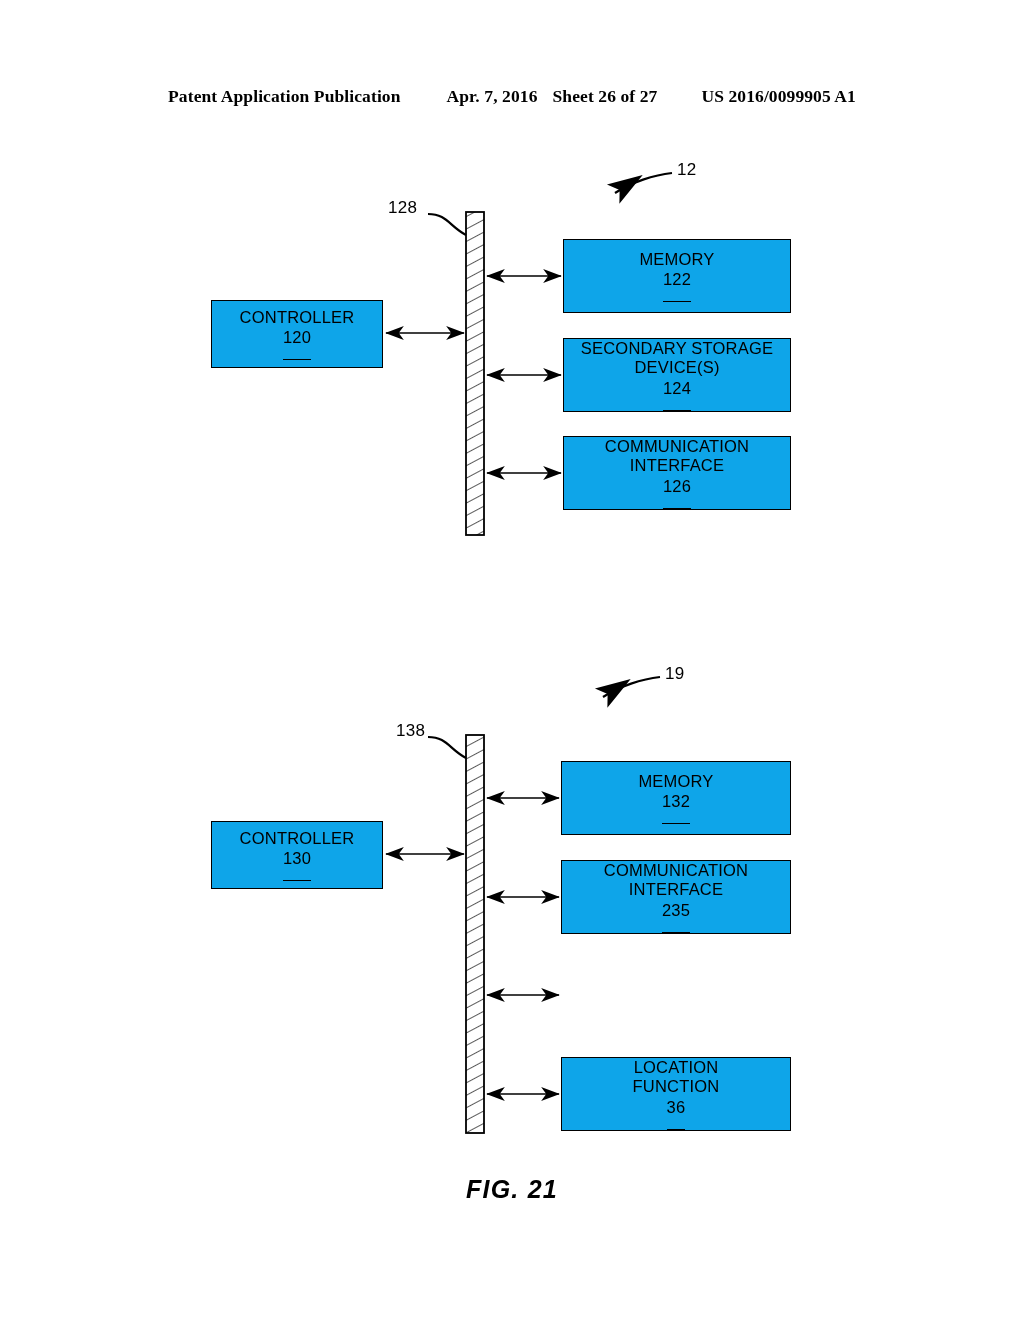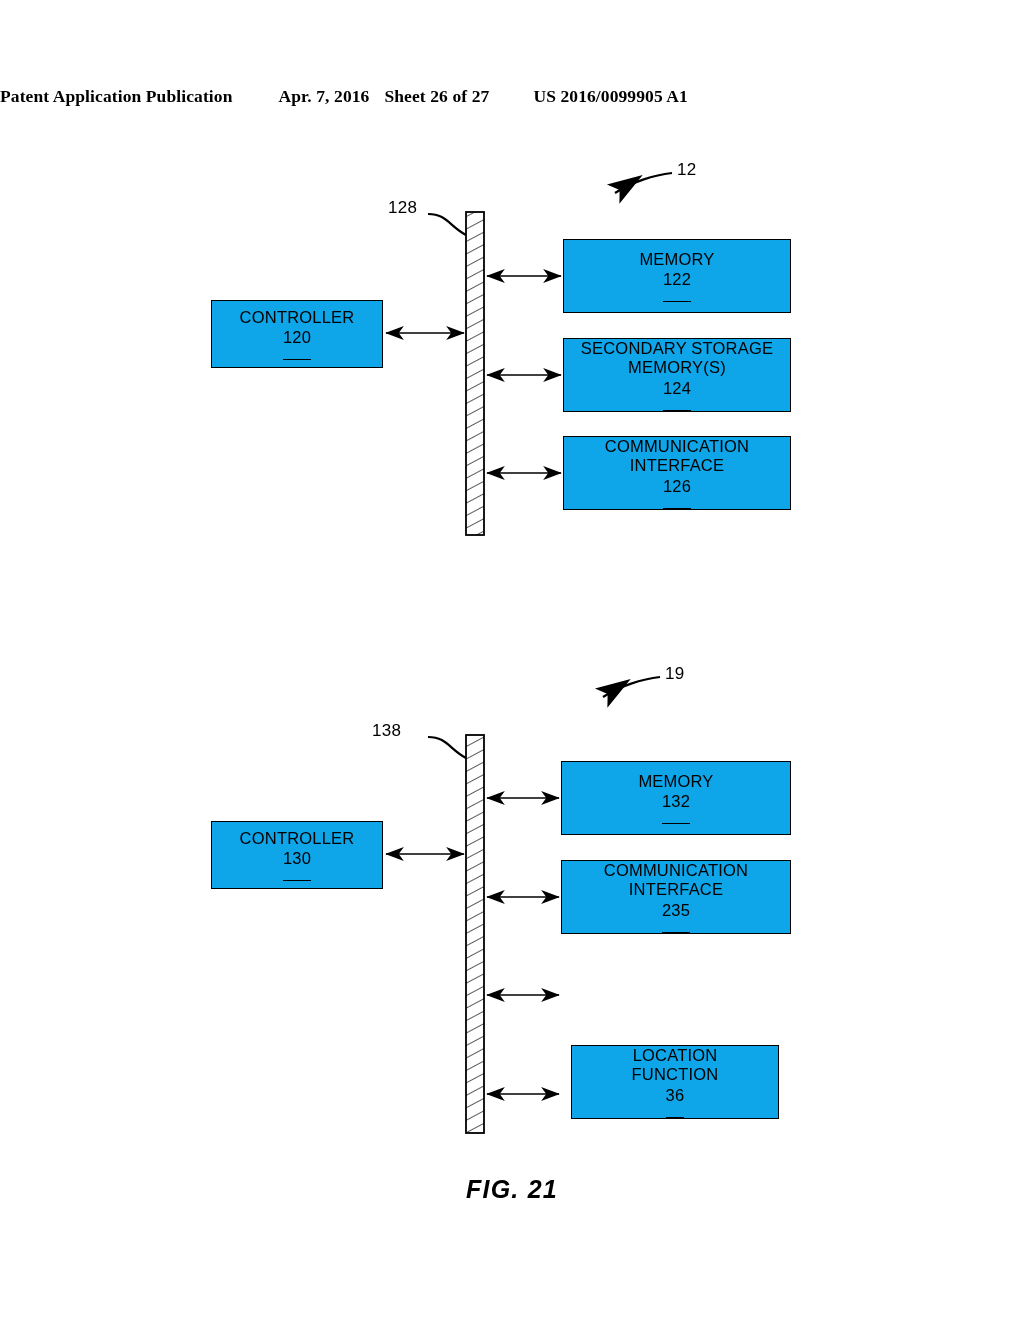--- a/index.html
+++ b/index.html
@@ -17,20 +17,21 @@
   }
 
   
   .page-header {
     position: absolute;
     top: 86px;
     left: 0;
     width: 1024px;
     height: 26px;
     display: flex;
+    justify-content: center;
     align-items: baseline;
     font-family: "Liberation Serif", serif;
     font-weight: bold;
     font-size: 17.5px;
     letter-spacing: 0.1px;
     white-space: nowrap;
   }
   .page-header .hdr-pub { margin-right: 46px; }
   .page-header .hdr-date { margin-right: 15px; }
   .page-header .hdr-sheet { margin-right: 44px; }
@@ -149,21 +150,21 @@
     <span class="node-ref">120</span>
   </div>
 
   <div class="node-box" style="left:563px; top:99px; width:228px; height:74px;">
     <span class="node-label">MEMORY</span>
     <span class="node-ref">122</span>
   </div>
 
   <div class="node-box" style="left:563px; top:198px; width:228px; height:74px;">
     <span class="node-label">SECONDARY STORAGE
-MEMORY(S)</span>
+DEVICE(S)</span>
     <span class="node-ref">124</span>
   </div>
 
   <div class="node-box" style="left:563px; top:296px; width:228px; height:74px;">
     <span class="node-label">COMMUNICATION
 INTERFACE</span>
     <span class="node-ref">126</span>
   </div>
 
 </div>
@@ -196,40 +197,40 @@
     <path d="M428,92 C447,92 449,104 466,113" stroke="#000000" stroke-width="2.2" fill="none"></path>
 
     <line x1="386" y1="209" x2="464" y2="209" stroke="#000000" stroke-width="1.7" marker-start="url(#ah21-l)" marker-end="url(#ah21-r)"></line>
 
     <line x1="487" y1="153" x2="559" y2="153" stroke="#000000" stroke-width="1.7" marker-start="url(#ah21-l)" marker-end="url(#ah21-r)"></line>
     <line x1="487" y1="252" x2="559" y2="252" stroke="#000000" stroke-width="1.7" marker-start="url(#ah21-l)" marker-end="url(#ah21-r)"></line>
     <line x1="487" y1="350" x2="559" y2="350" stroke="#000000" stroke-width="1.7" marker-start="url(#ah21-l)" marker-end="url(#ah21-r)"></line>
     <line x1="487" y1="449" x2="559" y2="449" stroke="#000000" stroke-width="1.7" marker-start="url(#ah21-l)" marker-end="url(#ah21-r)"></line>
   </svg>
 
-  <div class="ref-num" style="left:372px; top:76px;">138</div>
+  <div class="ref-num" style="left:396px; top:76px;">138</div>
   <div class="ref-num" style="left:665px; top:19px;">19</div>
 
   <div class="node-box" style="left:211px; top:176px; width:172px; height:68px;">
     <span class="node-label">CONTROLLER</span>
     <span class="node-ref">130</span>
   </div>
 
   <div class="node-box" style="left:561px; top:116px; width:230px; height:74px;">
     <span class="node-label">MEMORY</span>
     <span class="node-ref">132</span>
   </div>
 
   <div class="node-box" style="left:561px; top:215px; width:230px; height:74px;">
     <span class="node-label">COMMUNICATION
 INTERFACE</span>
     <span class="node-ref">235</span>
   </div>
 
 
-  <div class="node-box" style="left:561px; top:400px; width:208px; height:74px;margin-left:10px;">
+  <div class="node-box" style="left:561px; top:412px; width:230px; height:74px;">
     <span class="node-label">LOCATION
 FUNCTION</span>
     <span class="node-ref">36</span>
   </div>
 
   <div class="fig-caption" style="top:530px;">FIG. 21</div>
 </div>
 
 </body></html>

